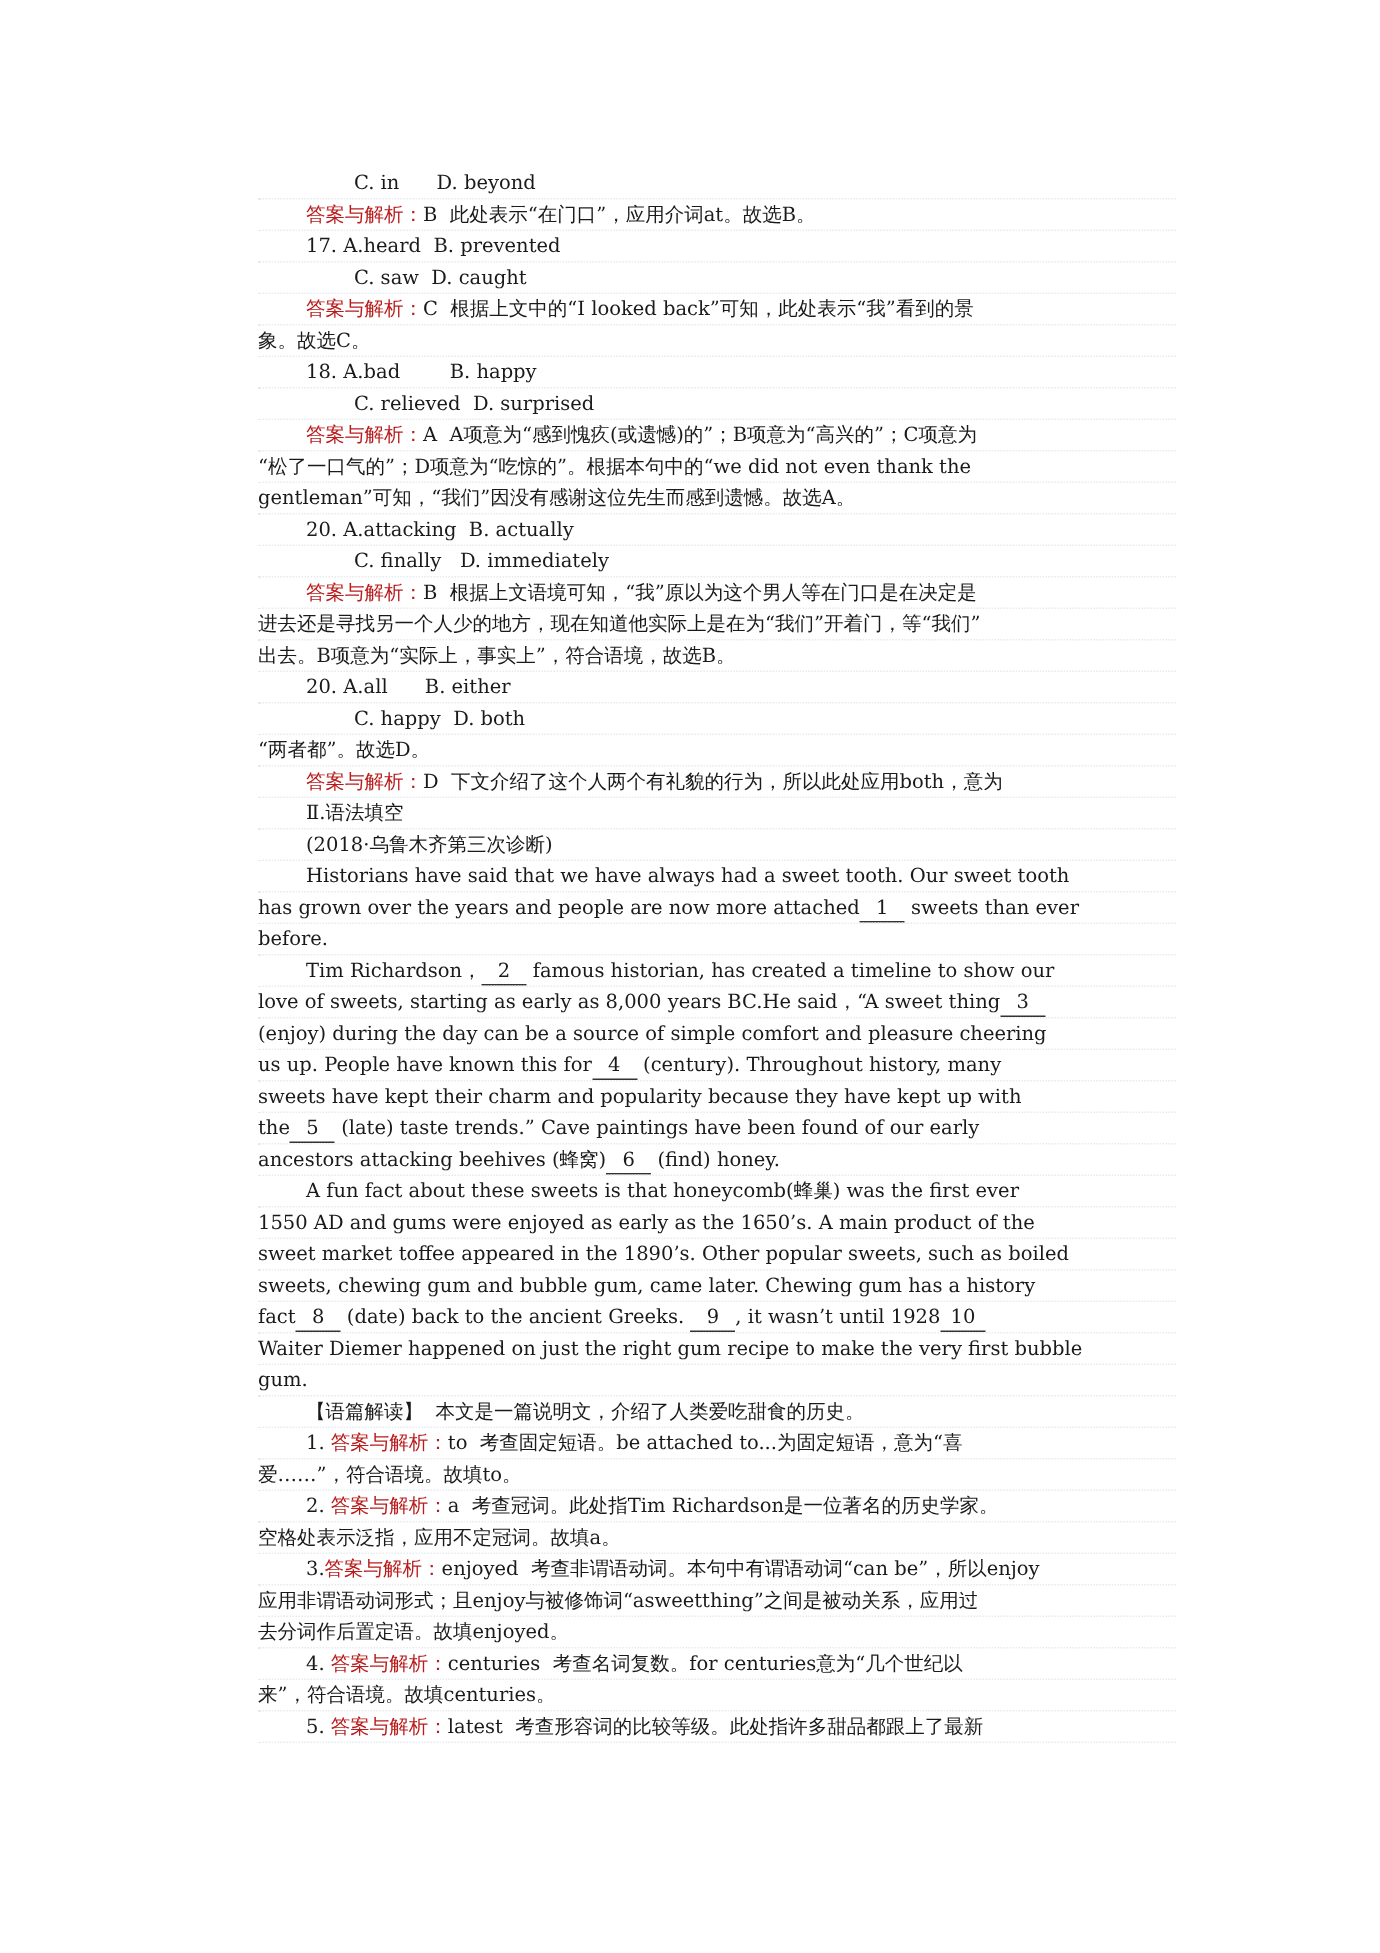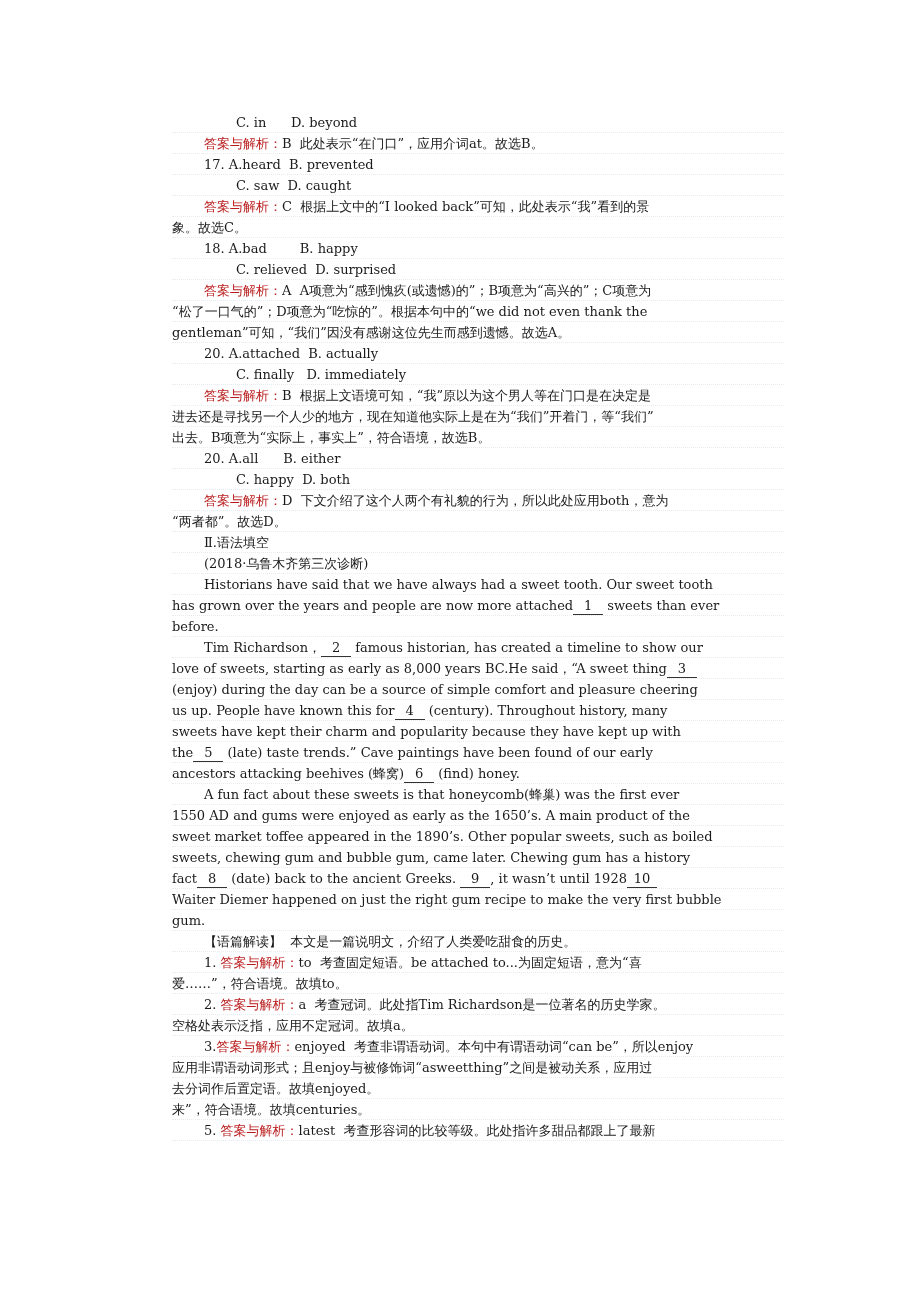--- a/index.html
+++ b/index.html
@@ -53,21 +53,21 @@
     <span>D. surprised</span>
   </div>
   <div class="line ind1">
     <span class="red">答案与解析：</span><span>A</span>&nbsp;&nbsp;<span>A项意为“感到愧疚(或遗憾)的”；B项意为“高兴的”；C项意为</span>
   </div>
   <div class="line">“松了一口气的”；D项意为“吃惊的”。根据本句中的“we did not even thank the</div>
   <div class="line">gentleman”可知，“我们”因没有感谢这位先生而感到遗憾。故选A。</div>
 
   <div class="line ind1">
     <span>20.</span>
-    <span>A.attached</span>&nbsp;
+    <span>A.attacking</span>&nbsp;
     <span>B. actually</span>
   </div>
   <div class="line ind2">
     <span>C. finally</span>&nbsp;&nbsp;
     <span>D. immediately</span>
   </div>
   <div class="line ind1">
     <span class="red">答案与解析：</span><span>B</span>&nbsp;&nbsp;<span>根据上文语境可知，“我”原以为这个男人等在门口是在决定是</span>
   </div>
   <div class="line">进去还是寻找另一个人少的地方，现在知道他实际上是在为“我们”开着门，等“我们”</div>
@@ -75,24 +75,24 @@
 
   <div class="line ind1">
     <span>20.</span>
     <span>A.all</span>&nbsp;&nbsp;&nbsp;&nbsp;&nbsp;
     <span>B. either</span>
   </div>
   <div class="line ind2">
     <span>C. happy</span>&nbsp;
     <span>D. both</span>
   </div>
+  <div class="line">“两者都”。故选D。</div>
   <div class="line ind1">
     <span class="red">答案与解析：</span><span>D</span>&nbsp;&nbsp;<span>下文介绍了这个人两个有礼貌的行为，所以此处应用both，意为</span>
   </div>
-  <div class="line">“两者都”。故选D。</div>
 
   <div class="line ind1">Ⅱ.语法填空</div>
   <div class="line ind1">(2018·乌鲁木齐第三次诊断)</div>
 
   <div class="line ind1">Historians have said that we have always had a sweet tooth. Our sweet tooth</div>
   <div class="line">
     <span>has grown over the years and people are now more attached</span><span class="blank">1</span><span> sweets than ever</span>
   </div>
   <div class="line">before.</div>
 
@@ -139,19 +139,23 @@
     <span class="red">答案与解析：</span><span>a</span>&nbsp;&nbsp;<span>考查冠词。此处指Tim Richardson是一位著名的历史学家。</span>
   </div>
   <div class="line">空格处表示泛指，应用不定冠词。故填a。</div>
 
   <div class="line ind1">
     <span>3.</span><span class="red">答案与解析：</span><span>enjoyed</span>&nbsp;&nbsp;<span>考查非谓语动词。本句中有谓语动词“can be”，所以enjoy</span>
   </div>
   <div class="line">应用非谓语动词形式；且enjoy与被修饰词“asweetthing”之间是被动关系，应用过</div>
   <div class="line">去分词作后置定语。故填enjoyed。</div>
 
+  <div class="line ind1">
+    <span>4.</span>
+    <span class="red">答案与解析：</span><span>centuries</span>&nbsp;&nbsp;<span>考查名词复数。for centuries意为“几个世纪以</span>
+  </div>
   <div class="line">来”，符合语境。故填centuries。</div>
 
   <div class="line ind1">
     <span>5.</span>
     <span class="red">答案与解析：</span><span>latest</span>&nbsp;&nbsp;<span>考查形容词的比较等级。此处指许多甜品都跟上了最新</span>
   </div>
 </div>
 
 </body></html>

